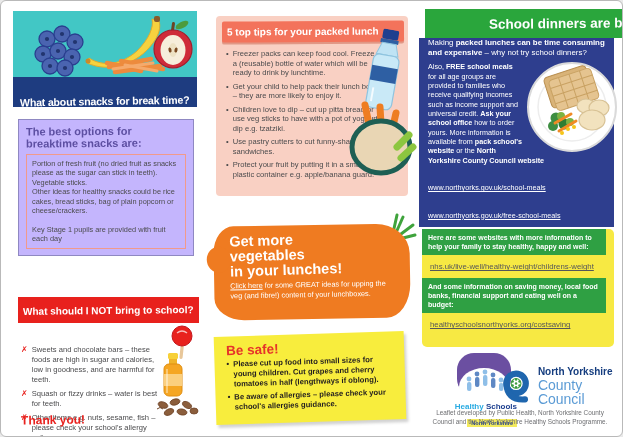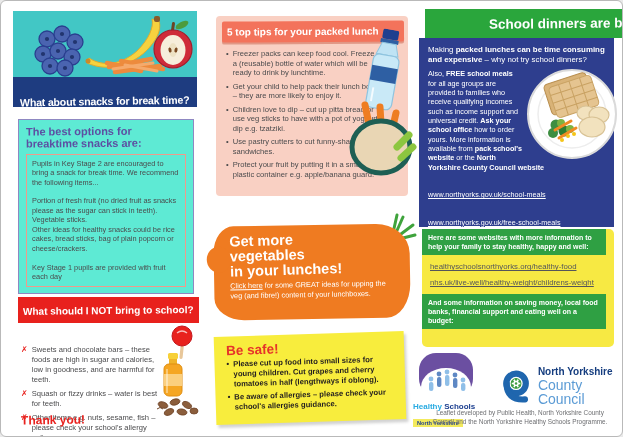--- a/index.html
+++ b/index.html
@@ -9,21 +9,21 @@
     border:1px solid #b9b9b9; border-radius:6px; overflow:hidden;
     font-family:"Liberation Sans","DejaVu Sans",sans-serif; color:#4b4b4d;
   }
   .abs { position:absolute; }
   
   .teal-box { left:12px; top:10px; width:184px; height:66px; background:#42c7c5; }
   .navy-banner { left:12px; top:76px; width:184px; height:30px; background:#1e3c80;
     color:#fff; font-weight:bold; font-size:10.6px; display:flex; align-items:flex-end;
     justify-content:center; letter-spacing:-0.2px; }
   .navy-banner span { transform:rotate(-1deg); }
-  .best-box { left:17px; top:118px; width:176px; border:1.5px solid #8f88c2; background:#5eead4;
+  .best-box { left:17px; top:118px; width:176px; border:1.5px solid #8f88c2; background:#c4b5fd;
     padding:5px 7px 6px; }
   .best-heading { color:#5d4fa2; font-weight:bold; font-size:11px; line-height:1.12; transform:rotate(-0.4deg); }
   .best-inner { border:1px solid #f19a8b; margin-top:4px; padding:4px 5px; font-size:7.35px;
     color:#4b4b4d; line-height:1.3; }
   .best-inner .gap { margin-bottom:9px; }
   .best-inner .gap-top { margin-top:9px; }
   .red-banner { left:17px; top:296px; width:181px; height:26px; background:#e8211d; color:#fff;
     font-weight:bold; font-size:10px; display:flex; align-items:center; justify-content:center; }
   .red-banner span{ transform:rotate(-0.6deg); }
   .not-intro { left:20px; top:331px; width:155px; font-size:7.6px; }
@@ -54,33 +54,33 @@
     transform:rotate(-1.8deg); box-shadow:2px 3px 3px rgba(0,0,0,.18); padding:6px 10px 0 12px; }
   .safe-heading { color:#e6332a; font-weight:bold; font-size:13.5px; margin-bottom:2px; transform:rotate(-0.5deg); }
   .safe-list { width:170px; font-size:7.7px; font-weight:bold; color:#231f20; line-height:1.3; }
   .sitem { display:flex; margin-bottom:3px; }
   .sitem .b { margin-right:4px; }
   
   .green-banner { left:424px; top:8px; width:222px; height:29px; background:#2aa63c; color:#fff;
     font-weight:bold; font-size:13.5px; display:flex; align-items:center; justify-content:flex-end; z-index:2;padding-left:15px; }
   .green-banner span{ transform:rotate(-0.6deg); }
   .blue-panel { left:418px; top:37px; width:195px; height:189px; background:#2e3e8e; color:#fff;
-    padding:7px 9px; font-size:7.2px; line-height:1.3; }
+    padding:0 9px; font-size:7.2px; line-height:1.3; }
   .blue-panel .p1 { font-size:7.9px; line-height:1.28; margin-bottom:4px; }
   .blue-panel b { font-weight:bold; }
   .blue-panel p { margin-bottom:4px; }
   .plate-float { float:right; width:92px; height:90px; margin:0 -13px 2px 4px; }
   .wlink { display:block; color:#fff; text-decoration:underline; margin-top:18px; cursor:pointer; }
   .web-panel { left:421px; top:228px; width:192px; height:118px; background:#f7e943; border-radius:5px; padding-top:0; }
   .strip { background:#2fa043; color:#fff; font-weight:bold; font-size:7px; line-height:1.3;
     padding:4px 6px; width:184px; }
   .glink { display:block; color:#55565a; text-decoration:underline; font-size:7.8px; margin:7px 8px 0; cursor:pointer; }
   .strip2 { margin-top:7px; }
   
-  .hs-logo { left:412px; top:352px; width:68px; text-align:left; }
+  .hs-logo { left:448px; top:352px; width:68px; text-align:right; }
   .hs-words { font-size:8px; font-weight:bold; margin-top:1px; }
   .hs-w1 { color:#29abe2; } .hs-w2 { color:#1b3e8f; }
   .hs-sub { display:inline-block; background:#f3ea5d; color:#1b3e8f; font-weight:bold; font-size:5.6px;
     padding:1px 4px; margin-top:1px; }
   .nycc-logo { left:500px; top:366px; display:flex; align-items:center; }
   .nycc-text { margin-left:5px; }
   .nycc-l1 { color:#153d7f; font-weight:bold; font-size:10px; line-height:1.05; }
   .nycc-l2 { color:#5b9bd5; font-size:14px; line-height:1.05; }
   .footer { left:424px; top:408px; width:190px; font-size:6.4px; color:#6d6e71;
     text-align:center; line-height:1.35; }
@@ -143,21 +143,20 @@
     </svg>
   </div>
 
   <div class="abs navy-banner">
     <span>What about snacks for break time?</span>
   </div>
 
   <div class="abs best-box">
     <div class="best-heading">The best options for breaktime snacks are:</div>
     <div class="best-inner">
-      <div class="gap">Pupils in Key Stage 2 are encouraged to bring a snack for break time.  We recommend the following items...</div>
       <div>Portion of fresh fruit (no dried fruit as snacks please as the sugar can stick in teeth).</div>
       <div>Vegetable sticks.</div>
       <div>Other ideas for healthy snacks could be rice cakes, bread sticks, bag of plain popcorn or cheese/crackers.</div>
       <div class="gap-top">Key Stage 1 pupils are provided with fruit each day</div>
     </div>
   </div>
 
   <div class="abs red-banner">
     <span>What should I NOT bring to school?</span>
   </div>
@@ -337,23 +336,23 @@
     </div>
     <p>
       <span>Also, </span><b>FREE school meals</b><span> for all age groups are provided to families who receive qualifying incomes such as income support and universal credit. </span><b>Ask your school office</b><span> how to order yours. More information is available from </span><b>pack school's website</b><span> or the </span><b>North Yorkshire County Council website</b>
     </p>
     <span class="wlink">www.northyorks.gov.uk/school-meals</span>
     <span class="wlink">www.northyorks.gov.uk/free-school-meals</span>
   </div>
 
   <div class="abs web-panel">
     <div class="strip">Here are some websites with more information to help your family to stay healthy, happy and well:</div>
-    <span class="glink">healthyschoolsnorthyorks.org/healthy-food</span>
     <span class="glink">nhs.uk/live-well/healthy-weight/childrens-weight</span>
     <div class="strip strip2">And some information on saving money, local food banks, financial support and eating well on a budget:</div>
+    <span class="glink">healthyschoolsnorthyorks.org/costsaving</span>
   </div>
 
   <div class="abs hs-logo">
     <svg width="66" height="44" viewBox="0 0 66 44">
       <rect x="6" y="0" width="54" height="43" rx="17" fill="#6b4fa1"></rect>
       <ellipse cx="33" cy="34" rx="25" ry="19" fill="#ffffff"></ellipse>
       <g>
         <circle cx="18" cy="26" r="2.4" fill="#8fbfe8"></circle>
           <rect x="16" y="29" width="4.4" height="9" rx="2" fill="#8fbfe8"></rect>
         <circle cx="26" cy="21" r="2.4" fill="#5e88c4"></circle>

